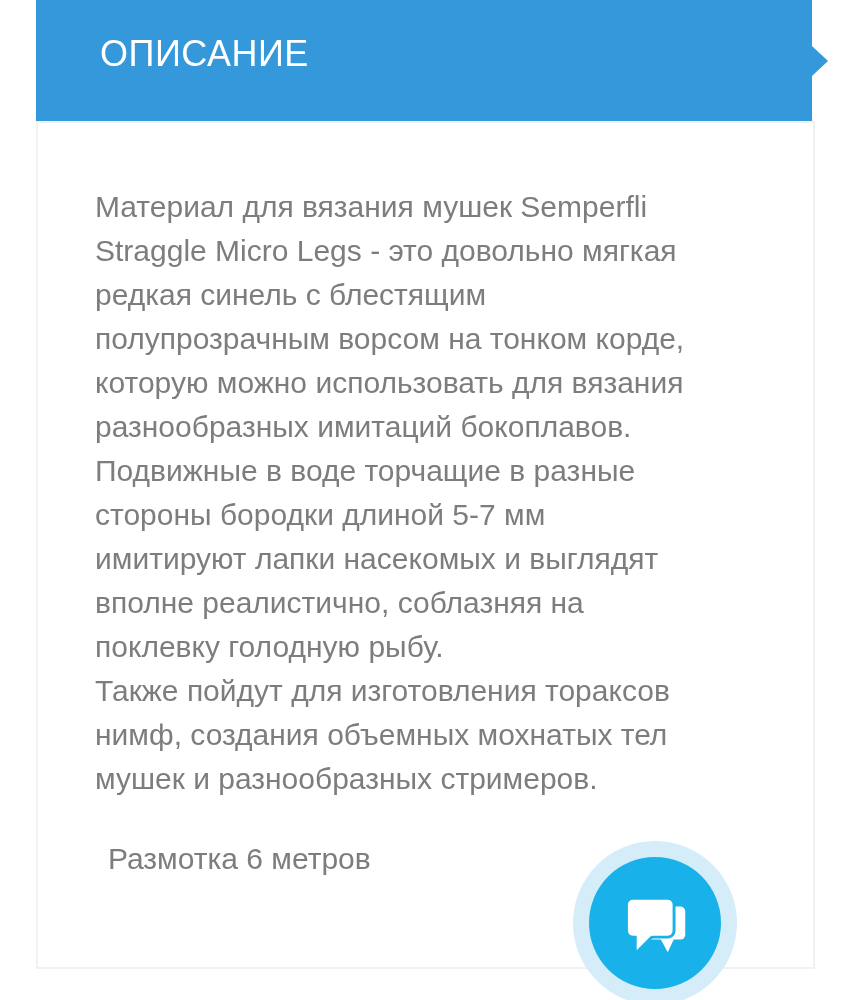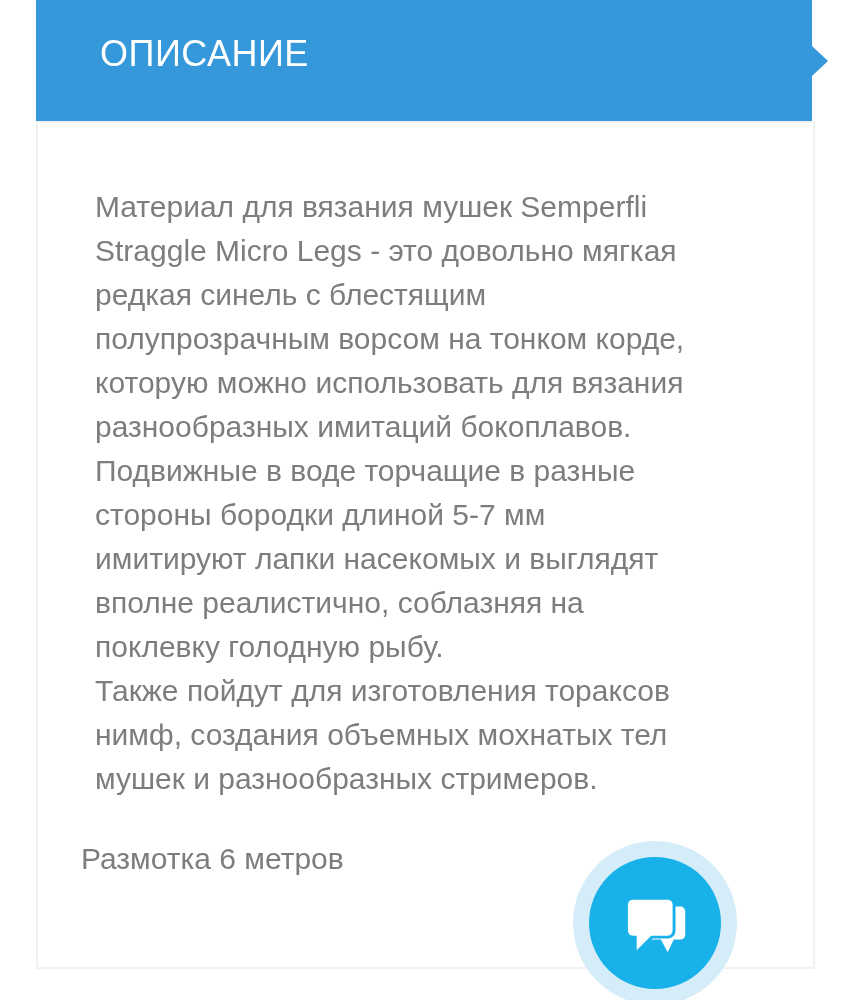--- a/index.html
+++ b/index.html
@@ -49,21 +49,21 @@
   }
   .card .description{
     position:absolute;left:57px;top:62px;
     width:700px;
     color:var(--text-gray);
     font-size:30px;
     line-height:44px;
     white-space:pre-line;
   }
   .card .winding{
-    position:absolute;left:43px;top:714px;
+    position:absolute;left:70px;top:714px;
     width:700px;
     color:var(--text-gray);
     font-size:30px;
     line-height:44px;
   }
   
   .chat-halo{
     position:absolute;left:573px;top:841px;
     width:164px;height:164px;border-radius:50%;
     background:var(--chat-halo);

